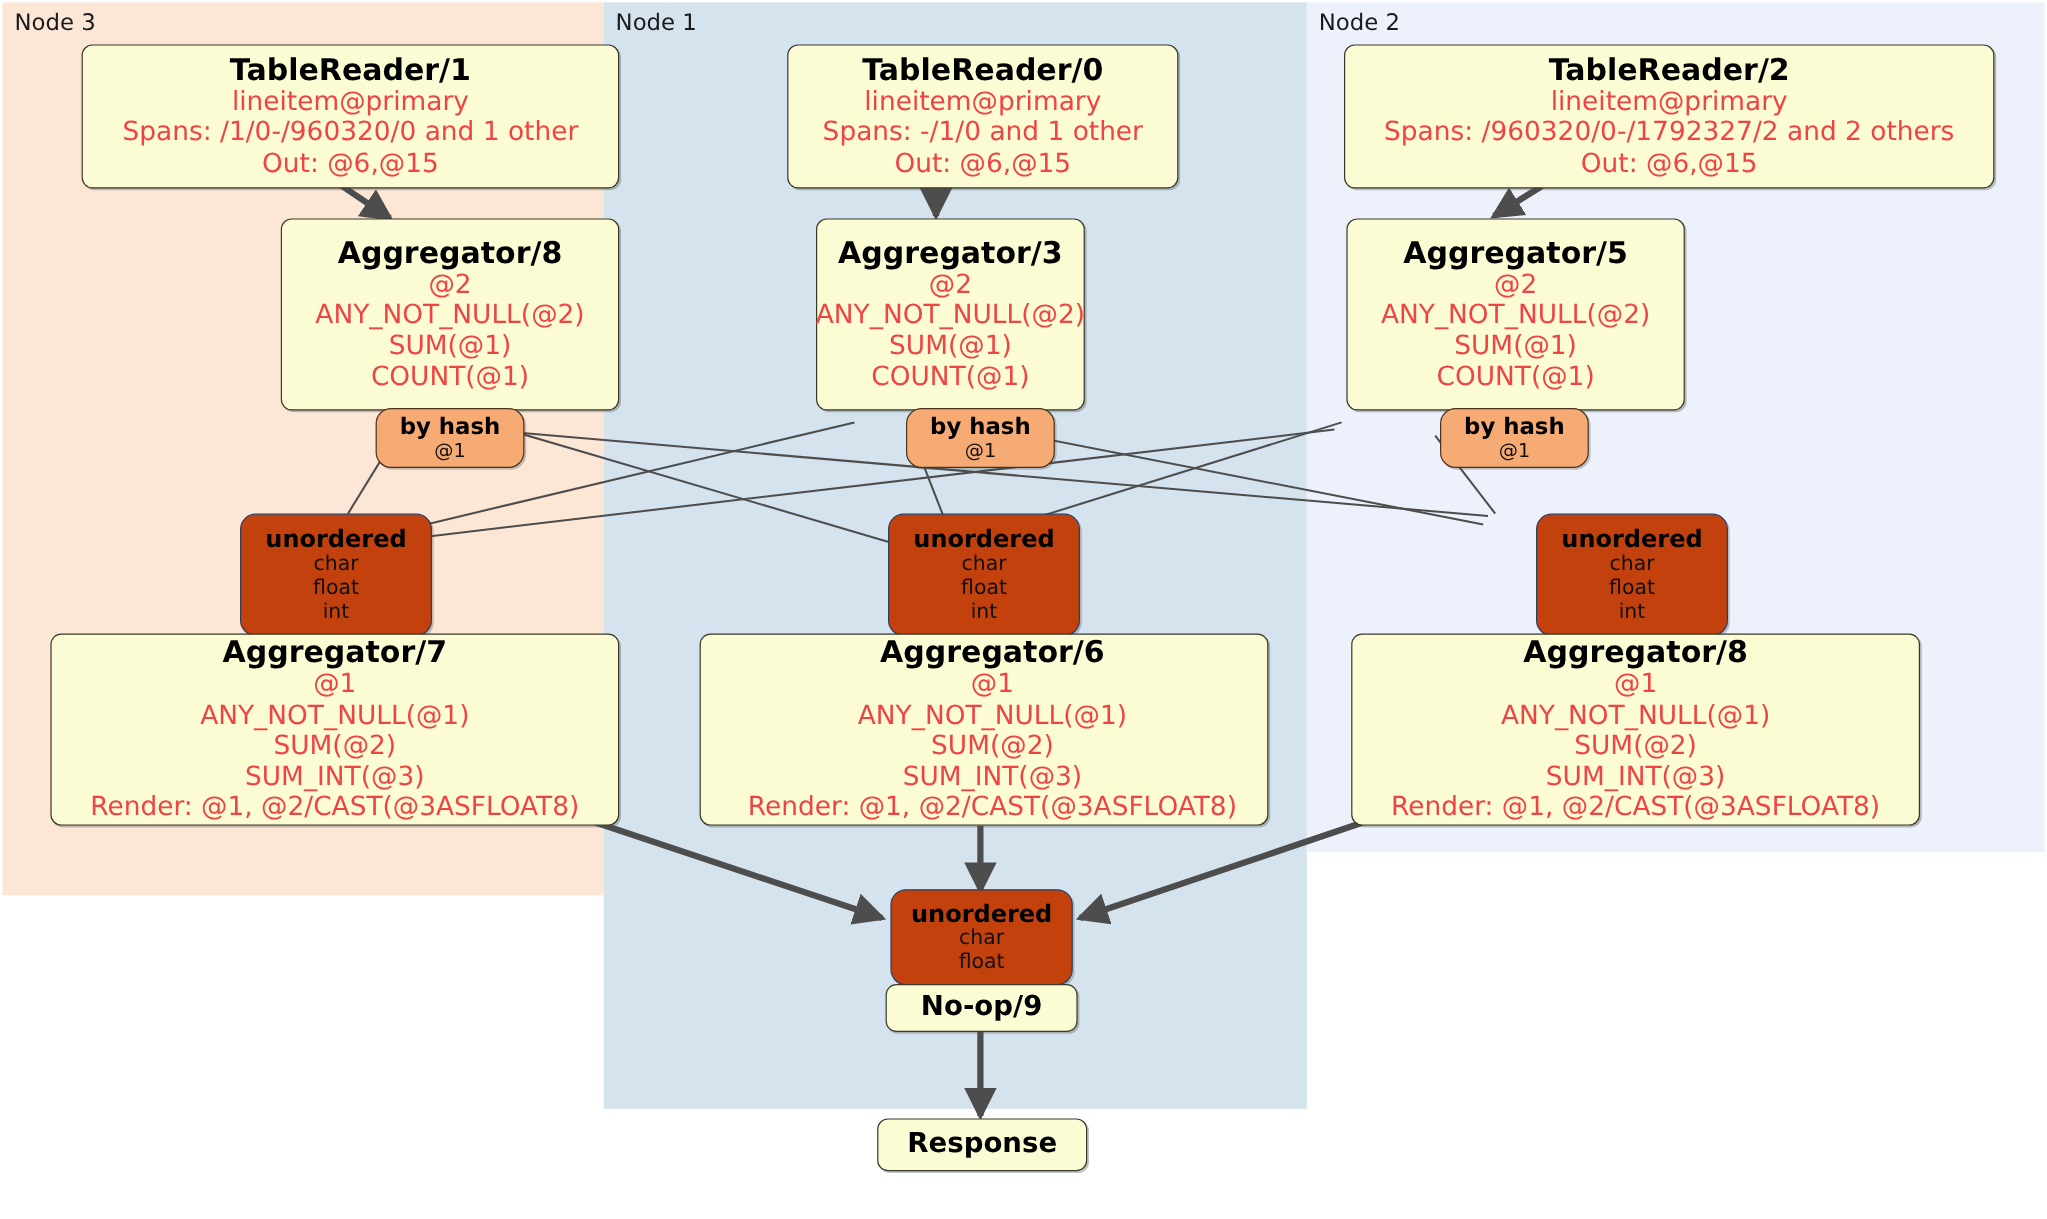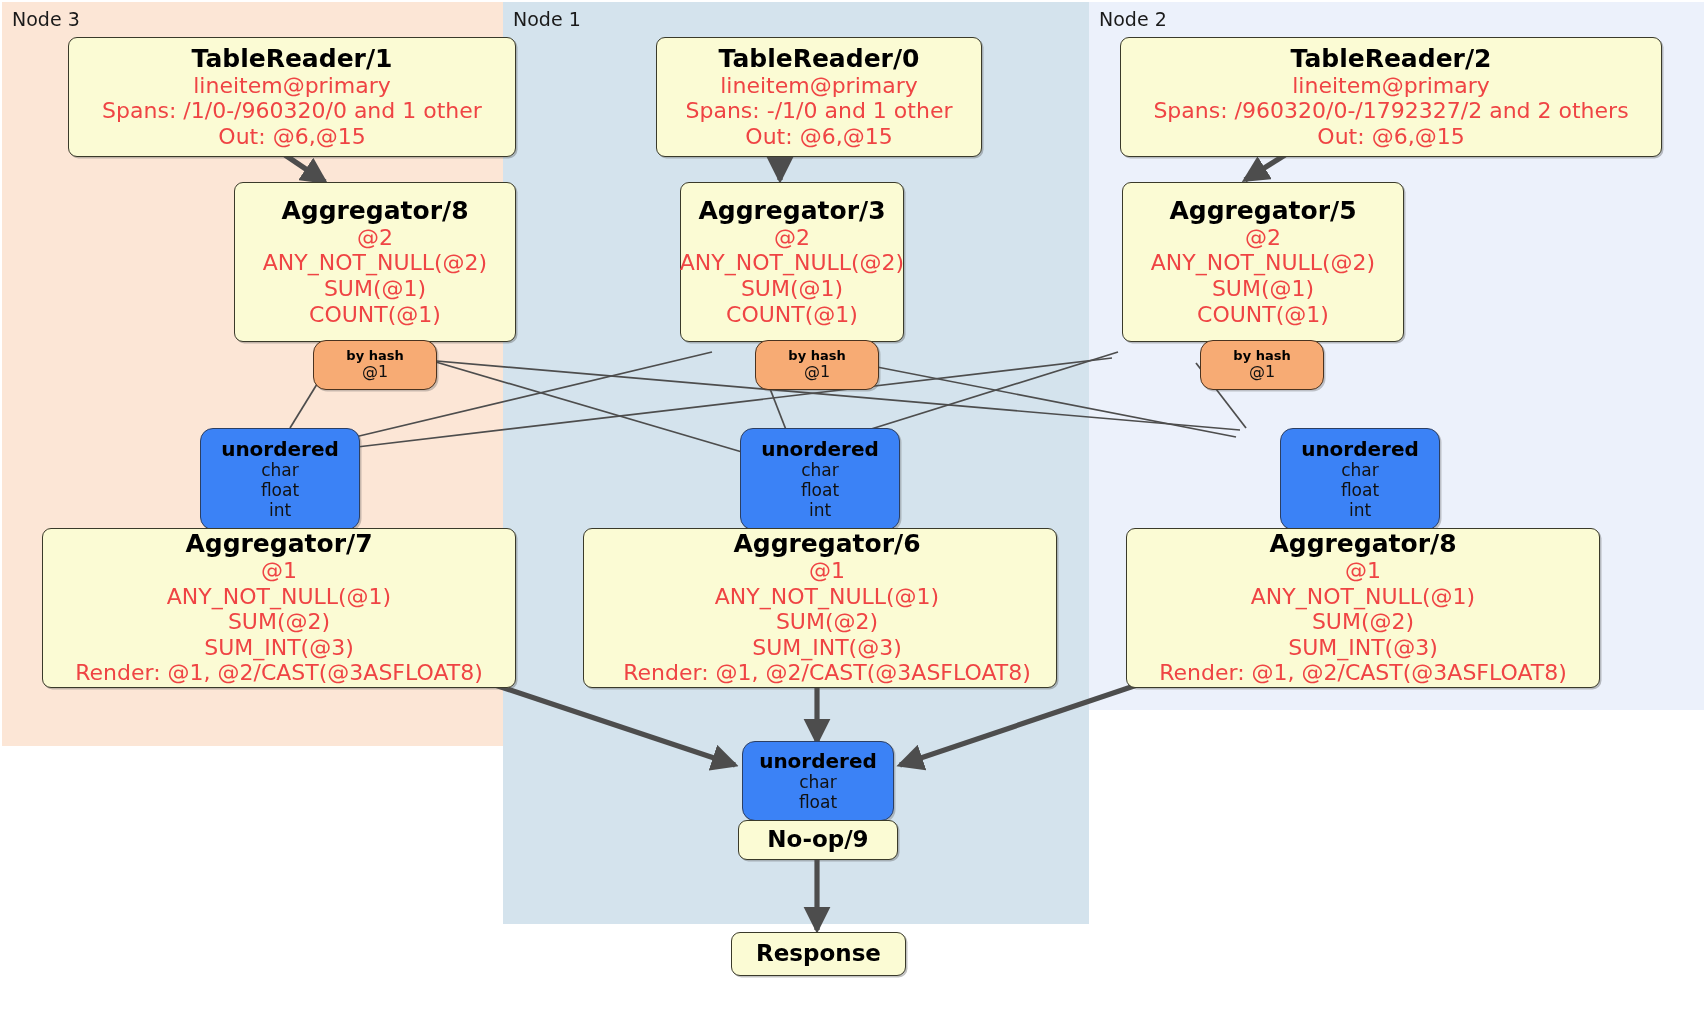--- a/index.html
+++ b/index.html
@@ -14,24 +14,24 @@
   .node{position:absolute;box-sizing:border-box;display:flex;flex-direction:column;
         align-items:center;justify-content:center;text-align:center;}
 
   .proc{background:#fbfbd4;border:1.6px solid #3a3a2a;border-radius:9px;
         box-shadow:1.5px 1.5px 0 rgba(80,80,80,.35);}
   .proc .ttl{font-weight:bold;font-size:25px;color:#000;line-height:1.12;}
   .proc .ln{font-size:22px;color:#ef4444;line-height:1.16;white-space:nowrap;}
 
   .router{background:#f7ab74;border:1.6px solid #4a3320;border-radius:13px;
           box-shadow:1.5px 1.5px 0 rgba(80,80,80,.3);}
-  .router .ttl{font-weight:bold;font-size:13px;color:#000;line-height:1.1;}
+  .router .ttl{font-weight:bold;font-size:19px;color:#000;line-height:1.1;}
   .router .ln{font-size:16px;color:#111;line-height:1.1;}
 
-  .sync{background:#3b82f6;border:1.6px solid #2c3f63;border-radius:13px;
+  .sync{background:#c2410c;border:1.6px solid #2c3f63;border-radius:13px;
         box-shadow:1.5px 1.5px 0 rgba(80,80,80,.3);}
   .sync .ttl{font-weight:bold;font-size:20px;color:#000;line-height:1.12;}
   .sync .ln{font-size:17px;color:#111;line-height:1.18;}
 
   .small .ttl{font-size:23px;}
 </style>
 </head>
 <body>
 
 <div id="stage">

